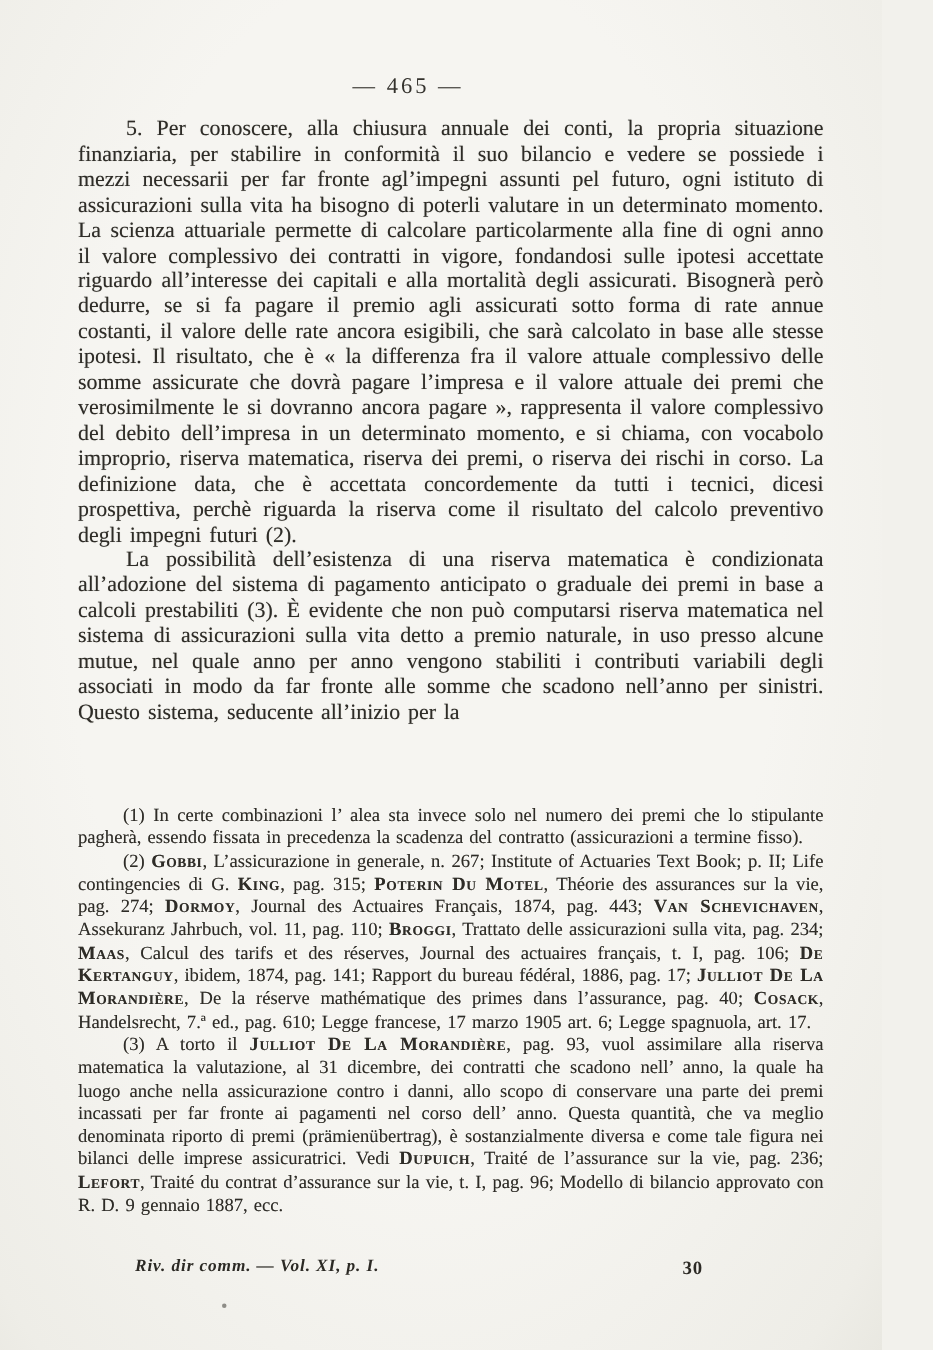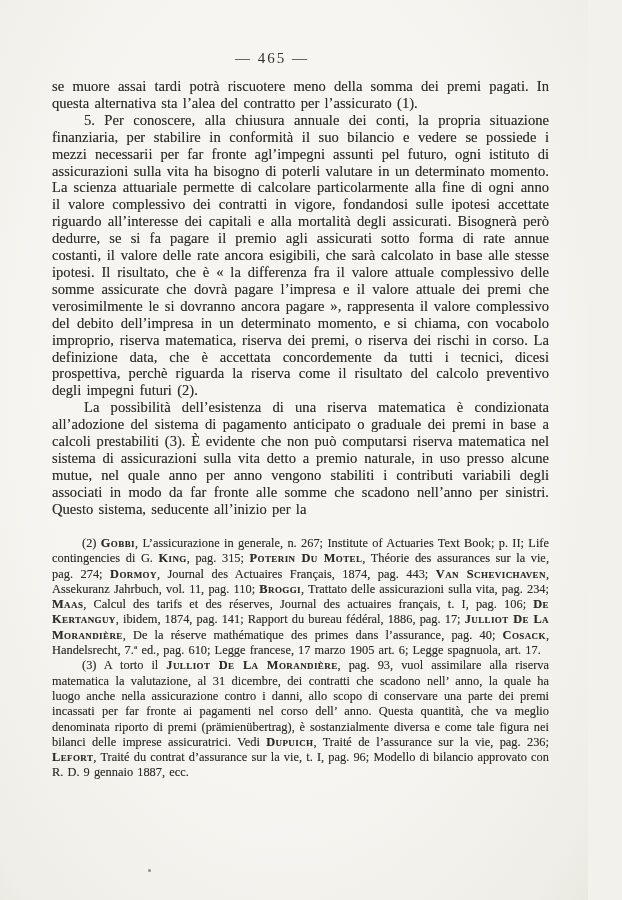--- a/index.html
+++ b/index.html
@@ -94,26 +94,30 @@
   }
 </style>
 </head>
 <body>
 
 <div class="scan-page">
 
   <div class="page-header">— 465 —</div>
 
   <div class="body-text">
-    <p class="para"><span>se muore assai tardi potrà riscuotere meno della somma dei premi pagati. In questa alternativa sta l’alea del contratto per l’assicurato (1).</span></p>
     <p class="para indent"><span>5. Per conoscere, alla chiusura annuale dei conti, la propria situazione finanziaria, per stabilire in conformità il suo bilancio e vedere se possiede i mezzi necessarii per far fronte agl’impegni assunti pel futuro, ogni istituto di assicurazioni sulla vita ha bisogno di poterli valutare in un determinato momento. La scienza attuariale permette di calcolare particolarmente alla fine di ogni anno il valore complessivo dei contratti in vigore, fondandosi sulle ipotesi accettate riguardo all’interesse dei capitali e alla mortalità degli assicurati. Bisognerà però dedurre, se si fa pagare il premio agli assicurati sotto forma di rate annue costanti, il valore delle rate ancora esigibili, che sarà calcolato in base alle stesse ipotesi. Il risultato, che è « </span><span class="i">la differenza fra il valore attuale complessivo delle somme assicurate che dovrà pagare l’impresa e il valore attuale dei premi che verosimilmente le si dovranno ancora pagare</span><span> », rappresenta il valore complessivo del debito dell’impresa in un determinato momento, e si chiama, con vocabolo improprio, </span><span class="i">riserva matematica, riserva dei premi, o riserva dei rischi in corso</span><span>. La definizione data, che è accettata concordemente da tutti i tecnici, dicesi </span><span class="i">prospettiva</span><span>, perchè riguarda la riserva come il risultato del calcolo preventivo degli impegni futuri (2).</span></p>
     <p class="para indent"><span>La possibilità dell’esistenza di una riserva matematica è condizionata all’adozione del sistema di pagamento anticipato o graduale dei premi in base a calcoli prestabiliti (3). È evidente che non può computarsi riserva matematica nel sistema di assicurazioni sulla vita detto a </span><span class="i">premio naturale</span><span>, in uso presso alcune mutue, nel quale anno per anno vengono stabiliti i contributi variabili degli associati in modo da far fronte alle somme che scadono nell’anno per sinistri. Questo sistema, seducente all’inizio per la</span></p>
   </div>
 
   <div class="footnotes">
+    <p><span>(1) In certe combinazioni l’ alea sta invece solo nel numero dei premi che lo stipulante pagherà, essendo fissata in precedenza la scadenza del contratto (assicurazioni </span><span class="i">a termine fisso</span><span>).</span></p>
     <p><span>(2) </span><span class="sc">Gobbi</span><span>, </span><span class="i">L’assicurazione in generale</span><span>, n. 267; </span><span class="i">Institute of Actuaries Text Book</span><span>; p. II; </span><span class="i">Life contingencies</span><span> di G. </span><span class="sc">King</span><span>, pag. 315; </span><span class="sc">Poterin Du Motel</span><span>, </span><span class="i">Théorie des assurances sur la vie</span><span>, pag. 274; </span><span class="sc">Dormoy</span><span>, </span><span class="i">Journal des Actuaires Français</span><span>, 1874, pag. 443; </span><span class="sc">Van Schevichaven</span><span>, </span><span class="i">Assekuranz Jahrbuch</span><span>, vol. 11, pag. 110; </span><span class="sc">Broggi</span><span>, </span><span class="i">Trattato delle assicurazioni sulla vita</span><span>, pag. 234; </span><span class="sc">Maas</span><span>, </span><span class="i">Calcul des tarifs et des réserves, Journal des actuaires français</span><span>, t. I, pag. 106; </span><span class="sc">De Kertanguy</span><span>, </span><span class="i">ibidem</span><span>, 1874, pag. 141; Rapport du bureau fédéral, 1886, pag. 17; </span><span class="sc">Julliot De La Morandière</span><span>, </span><span class="i">De la réserve mathématique des primes dans l’assurance</span><span>, pag. 40; </span><span class="sc">Cosack</span><span>, </span><span class="i">Handelsrecht</span><span>, 7.ª ed., pag. 610; Legge francese, 17 marzo 1905 art. 6; Legge spagnuola, art. 17.</span></p>
     <p><span>(3) A torto il </span><span class="sc">Julliot De La Morandière</span><span>, pag. 93, vuol assimilare alla riserva matematica la valutazione, al 31 dicembre, dei contratti che scadono nell’ anno, la quale ha luogo anche nella assicurazione contro i danni, allo scopo di conservare una parte dei premi incassati per far fronte ai pagamenti nel corso dell’ anno. Questa quantità, che va meglio denominata </span><span class="i">riporto di premi</span><span> (prämienübertrag), è sostanzialmente diversa e come tale figura nei bilanci delle imprese assicuratrici. Vedi </span><span class="sc">Dupuich</span><span>, </span><span class="i">Traité de l’assurance sur la vie</span><span>, pag. 236; </span><span class="sc">Lefort</span><span>, </span><span class="i">Traité du contrat d’assurance sur la vie</span><span>, t. I, pag. 96; Modello di bilancio approvato con R. D. 9 gennaio 1887, ecc.</span></p>
   </div>
 
+  <div class="page-footer">
+    <span class="footer-left">Riv. dir comm. — Vol. XI, p. I.</span>
+    <span class="footer-right">30</span>
+  </div>
 
   <div class="scan-speck"></div>
 
 </div>
 
 </body></html>

